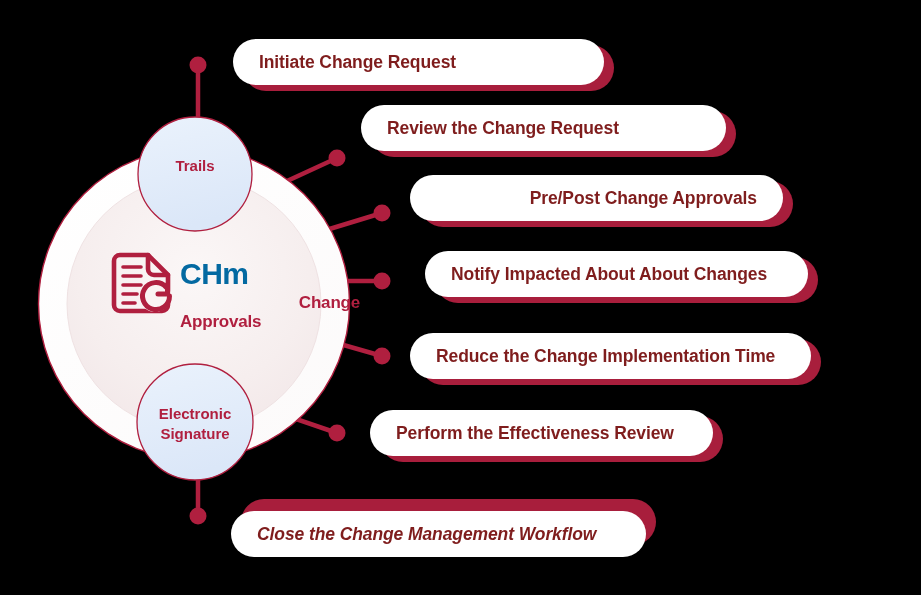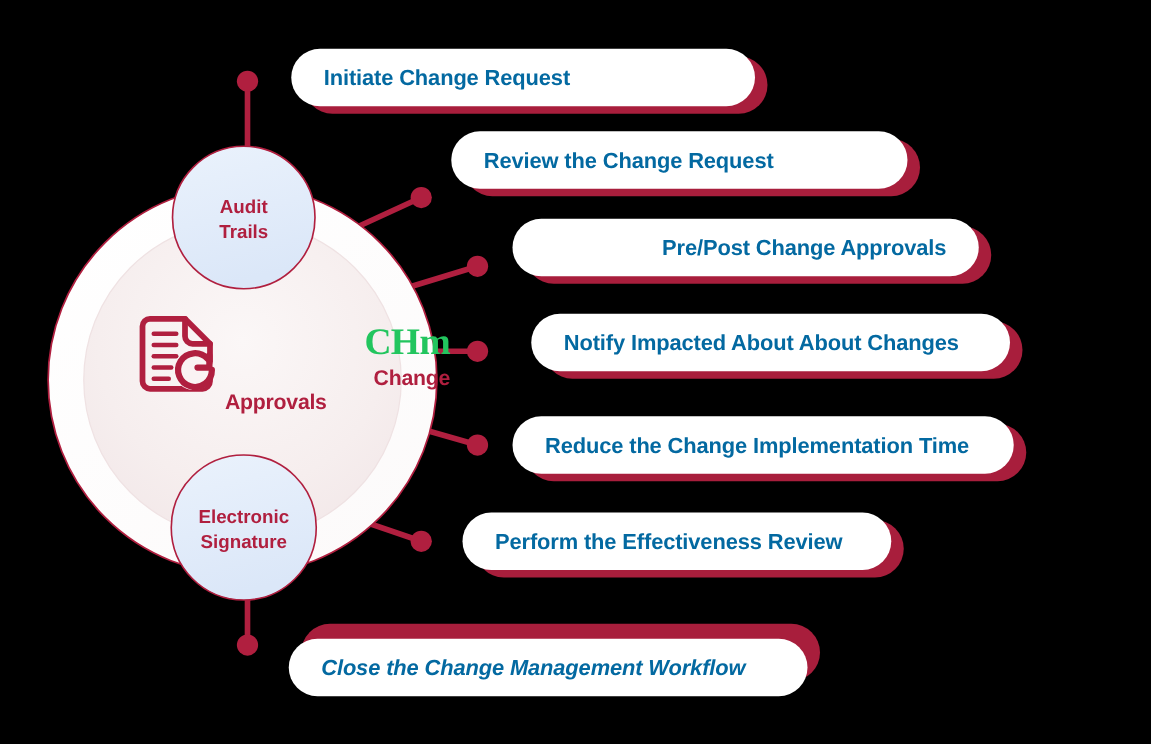--- a/index.html
+++ b/index.html
@@ -45,21 +45,21 @@
     height: 46px;
     box-sizing: border-box;
     background: #a81e3c;
     border-radius: 23px;
     z-index: 4;
   }
   .pill-label {
     font-family: "Liberation Sans", sans-serif;
     font-size: 17.5px;
     font-weight: bold;
-    color: #0369a1;
+    color: #7f1d1d;
     white-space: nowrap;
     letter-spacing: -0.1px;
   }
 
   
   .sub-label {
     position: absolute;
     z-index: 6;
     text-align: center;
     font-family: "Liberation Sans", sans-serif;
@@ -73,27 +73,26 @@
 
   
   .brand-wrap {
     position: absolute;
     z-index: 6;
     left: 180px;
     top: 259px;
     width: 180px;
   }
   .brand-acronym {
-    font-family: Liberation Serif, serif;
+    font-family: Liberation Sans, sans-serif;
     font-size: 30px;
     font-weight: bold;
-    color: #22c55e;
+    color: #0369a1;
     line-height: 1;
     letter-spacing: -0.5px;
-    text-align: right;
   }
   .brand-line1, .brand-line2 {
     font-family: "Liberation Sans", sans-serif;
     font-size: 17px;
     font-weight: bold;
     color: #b01f3f;
     line-height: 1.12;
     letter-spacing: -0.2px;
   }
   .brand-line1 { margin-top: 4px; text-align: right; }
@@ -168,21 +167,20 @@
     </g>
   </svg>
 
   <div class="brand-wrap">
     <div class="brand-acronym">CHm</div>
     <div class="brand-line1">Change</div>
     <div class="brand-line2">Approvals</div>
   </div>
 
   <div class="sub-label" style="left:135px; top:156px;">
-    <div>Audit</div>
     <div>Trails</div>
   </div>
 
   <div class="sub-label" style="left:135px; top:404px;">
     <div>Electronic</div>
     <div>Signature</div>
   </div>
 
   <div class="pill-shadow" style="left:243px; top:45px; width:371px;"></div>
   <div class="pill" style="left:233px; top:39px; width:371px;">

